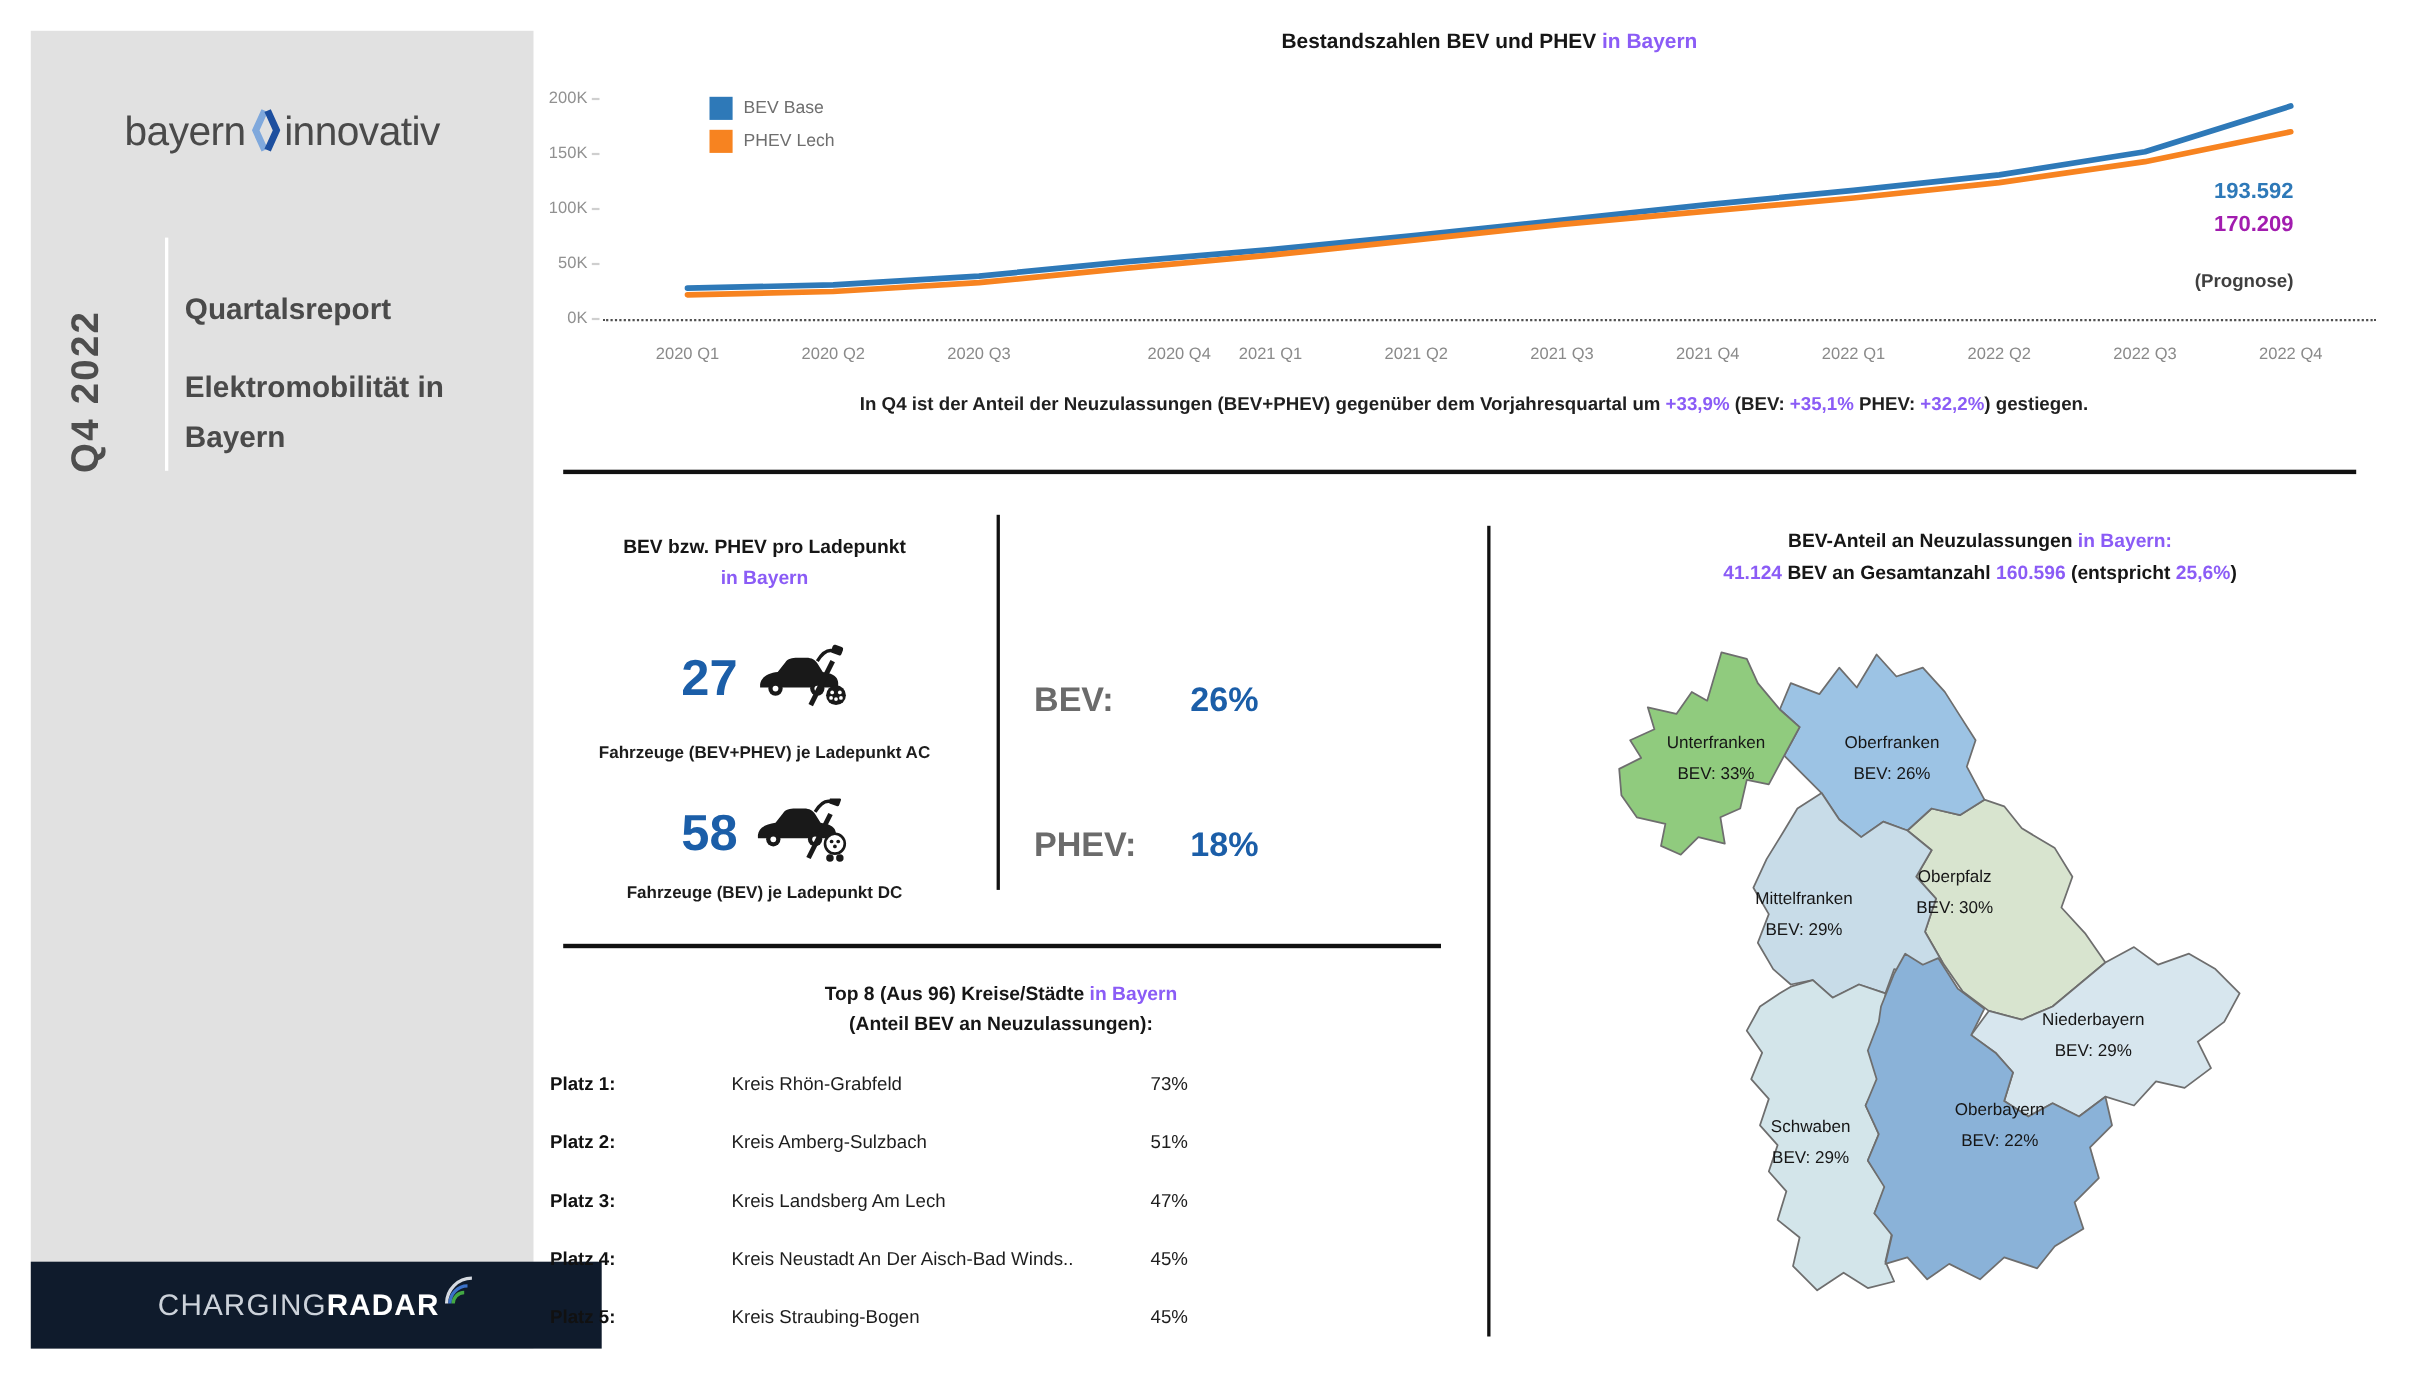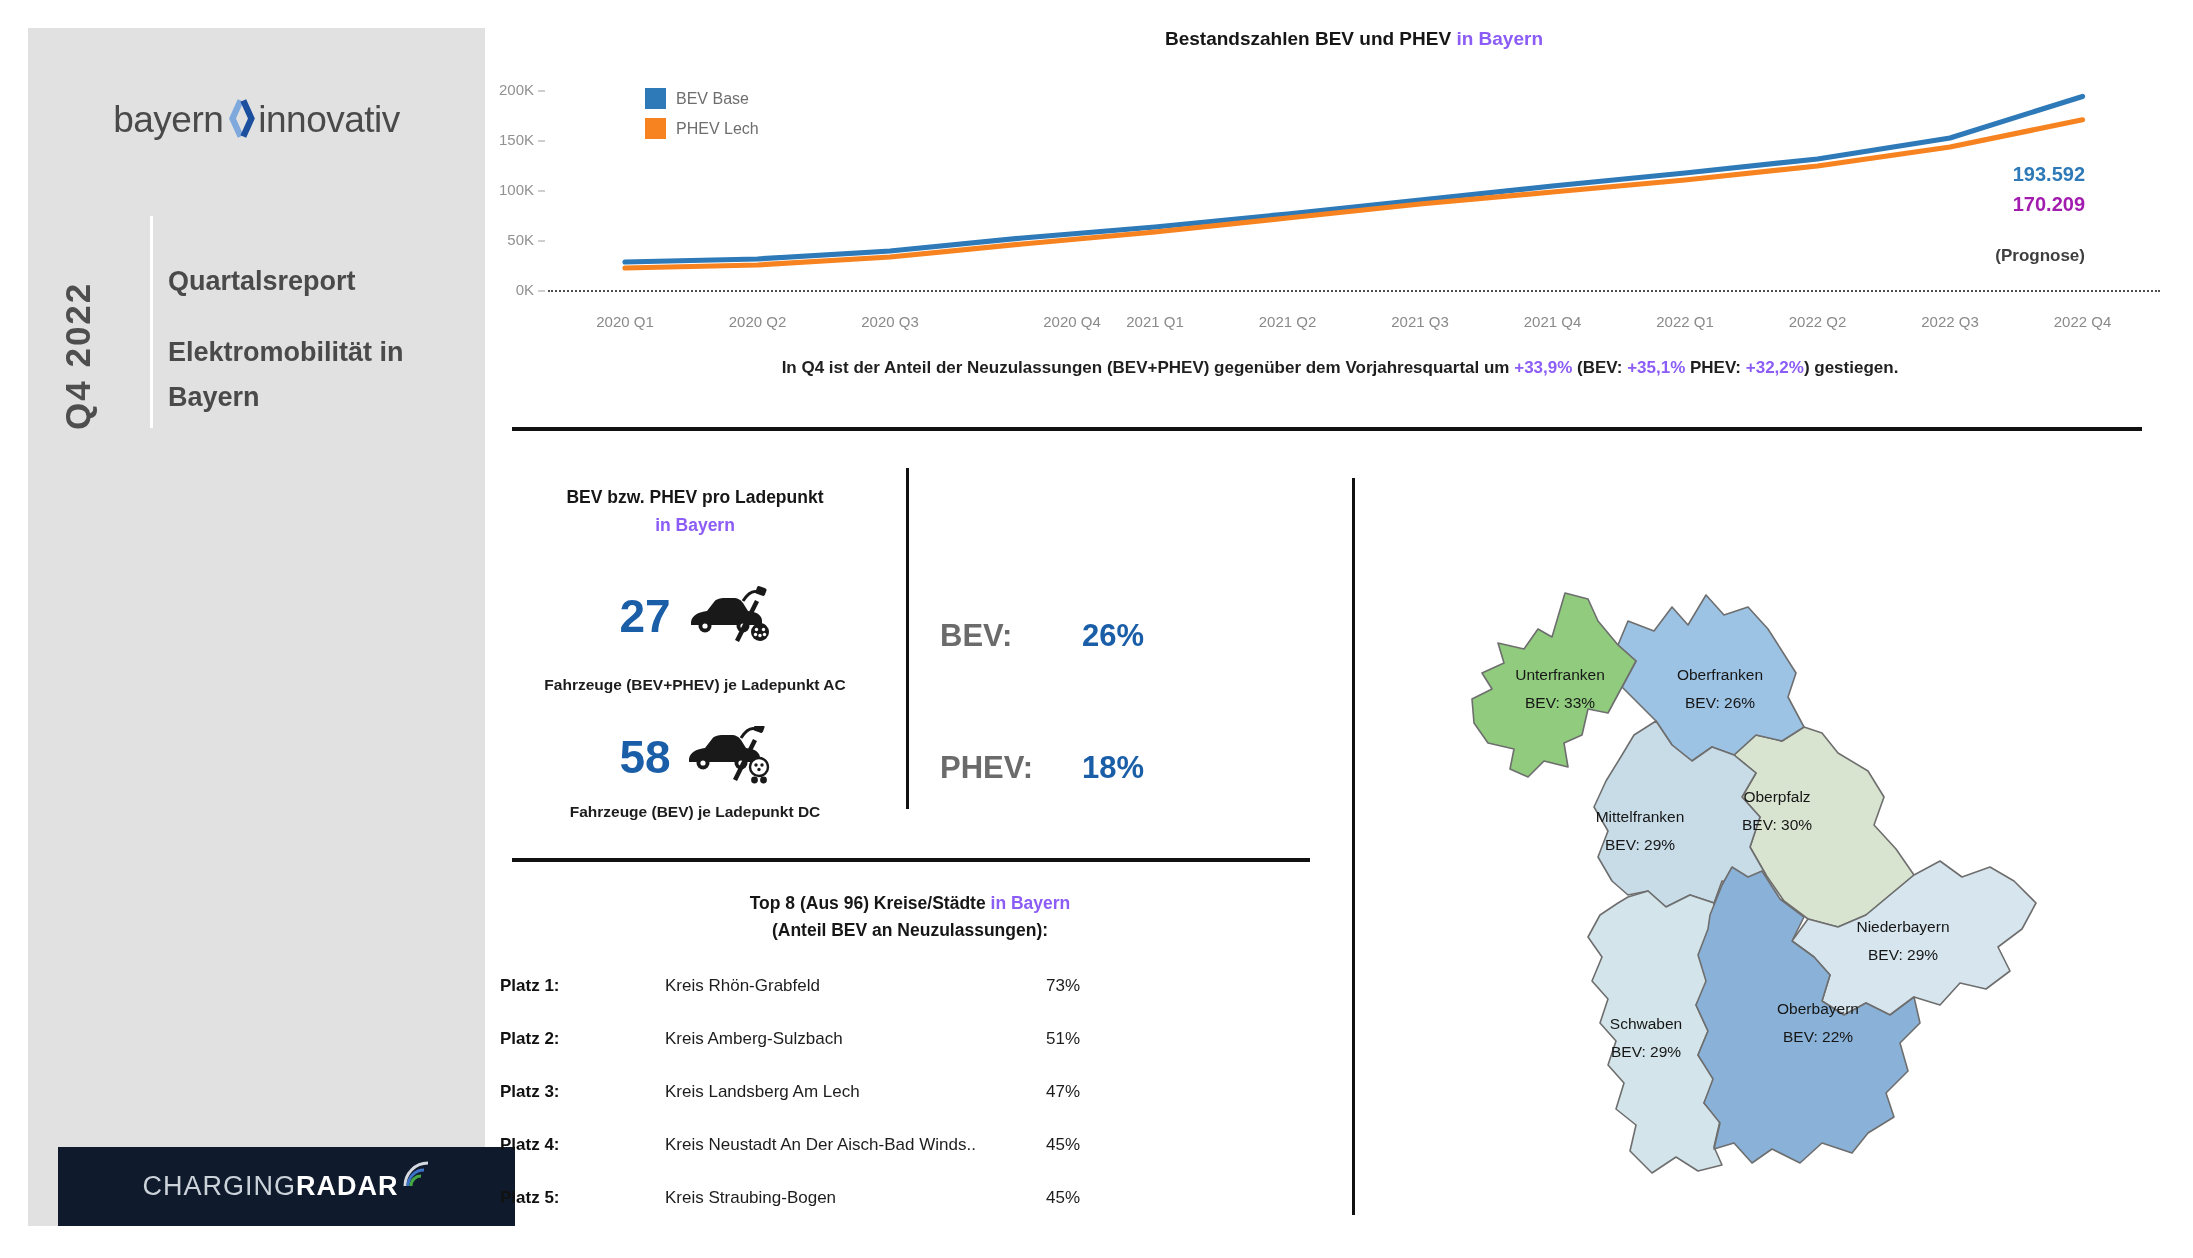--- a/index.html
+++ b/index.html
@@ -11,22 +11,22 @@
   
   #sidebar{position:absolute;left:28px;top:28px;width:457px;height:1198px;background:#e1e1e1;}
   .si-logo{position:absolute;left:0;right:0;top:62px;display:flex;justify-content:center;align-items:center;
            font-size:37px;color:#4a4a4a;letter-spacing:-0.5px;}
   .si-quarter{position:absolute;left:30px;top:402px;transform:rotate(-90deg);transform-origin:top left;
               font-size:35px;font-weight:700;color:#4e4e4e;letter-spacing:2px;white-space:nowrap;}
   .si-divider{position:absolute;left:122px;top:188px;width:3px;height:212px;background:#ffffff;}
   .si-title{position:absolute;left:140px;top:238px;font-size:27px;font-weight:700;color:#4a4a4a;}
   .si-subtitle{position:absolute;left:140px;top:302px;font-size:27px;font-weight:700;color:#4a4a4a;line-height:45px;}
   .si-subtitle span{display:block;}
-  #footer-bar{position:absolute;left:0;top:1119px;width:457px;height:79px;background:#0f1b2c;
-              display:flex;justify-content:center;align-items:center;margin-left:30px;}
+  #footer-bar{position:absolute;left:0;top:1119px;width:519px;height:79px;background:#0f1b2c;
+              display:flex;justify-content:center;align-items:center;}
   .brand-light{font-size:27px;font-weight:300;color:#ccd2da;letter-spacing:1px;}
   .brand-bold{font-size:27px;font-weight:700;color:#ffffff;letter-spacing:1px;}
   
   #chart-title{left:554px;top:28px;width:1600px;font-size:19px;font-weight:700;color:#161616;}
   #chart-legend{left:645px;top:88px;}
   .legend-row{display:flex;align-items:center;margin-bottom:9px;}
   .legend-swatch{width:21px;height:21px;margin-right:10px;}
   .legend-label{font-size:16px;color:#6e6e6e;}
   .y-tick{position:absolute;left:0;width:90px;text-align:right;font-size:15px;color:#919191;}
   .y-tick:after{content:"";display:inline-block;width:7px;height:2px;background:#cfcfcf;margin-left:4px;vertical-align:middle;}
@@ -217,20 +217,24 @@
     </div>
     <div class="t5-row" style="top:212px;">
       <span class="t5-rank">Platz 5:</span>
       <span class="t5-name">Kreis Straubing-Bogen</span>
       <span class="t5-value">45%</span>
     </div>
   </div>
 
   <div class="abs vrule" style="left:1352px;top:478px;height:737px;"></div>
 
+  <div class="abs center sec-title" style="left:1480px;top:477px;width:640px;line-height:29px;">
+    <span><span>BEV-Anteil an Neuzulassungen </span><span class="accent">in Bayern:</span></span><br>
+    <span><span class="accent">41.124</span><span> BEV an Gesamtanzahl </span><span class="accent">160.596</span><span> (entspricht </span><span class="accent">25,6%</span><span>)</span></span>
+  </div>
 
   <svg class="abs" id="bavaria-map" style="left:1470px;top:585px;" width="570" height="592" viewBox="0 0 570 592" stroke-linejoin="round">
     <polygon stroke="#6e6e6e" stroke-width="1.6" points="334,142 352,148 368,168 398,186 414,212 404,240 426,264 444,290 420,310 396,330 368,342 338,334 314,316 296,290 280,262 290,232 272,212 286,188 264,170 286,150 312,156" fill="#d8e4cf"></polygon>
     <polygon stroke="#6e6e6e" stroke-width="1.6" points="166,76 148,60 158,36 184,46 202,22 218,40 236,10 254,30 278,22 298,44 312,66 326,88 318,112 334,142 312,156 286,150 264,170 242,162 222,176 202,160 186,136 152,102" fill="#9cc3e4"></polygon>
     <polygon stroke="#6e6e6e" stroke-width="1.6" points="95,8 118,14 128,36 148,60 166,76 152,102 138,128 118,124 112,150 94,158 98,182 74,176 58,192 40,184 44,164 18,158 4,138 2,114 22,104 12,88 34,78 28,58 54,64 68,44 82,52" fill="#90cb7e"></polygon>
     <polygon stroke="#6e6e6e" stroke-width="1.6" points="186,136 202,160 222,176 242,162 264,170 286,188 272,212 290,232 280,262 296,290 276,302 252,296 244,318 220,310 196,322 178,306 158,310 142,296 128,272 138,246 124,222 136,196 152,170 164,150" fill="#c8dce8"></polygon>
     <polygon stroke="#6e6e6e" stroke-width="1.6" points="322,356 338,334 368,342 396,330 420,310 444,290 470,276 492,292 520,282 544,296 566,318 552,344 528,362 540,386 516,404 490,398 470,420 444,412 420,430 396,418 374,430 352,416 360,390 344,372" fill="#d7e6ee"></polygon>
     <polygon stroke="#6e6e6e" stroke-width="1.6" points="178,306 196,322 220,310 244,318 244,344 230,370 238,396 226,420 238,446 228,470 244,494 234,518 250,536 244,562 252,580 228,586 206,572 182,588 160,566 166,540 146,524 154,498 138,480 146,456 130,438 138,414 122,396 132,372 118,352 130,330 148,318 158,312" fill="#d3e5ea"></polygon>
     <polygon stroke="#6e6e6e" stroke-width="1.6" points="240,330 252,300 262,282 278,292 292,286 310,314 334,332 322,356 344,372 360,390 352,416 374,430 396,418 420,430 444,412 450,438 430,458 438,486 416,508 424,532 398,548 382,568 352,558 330,578 302,564 282,578 264,558 244,564 250,538 234,518 243,494 228,470 238,446 226,420 236,396 228,370 238,344" fill="#8ab2d8"></polygon>
 

